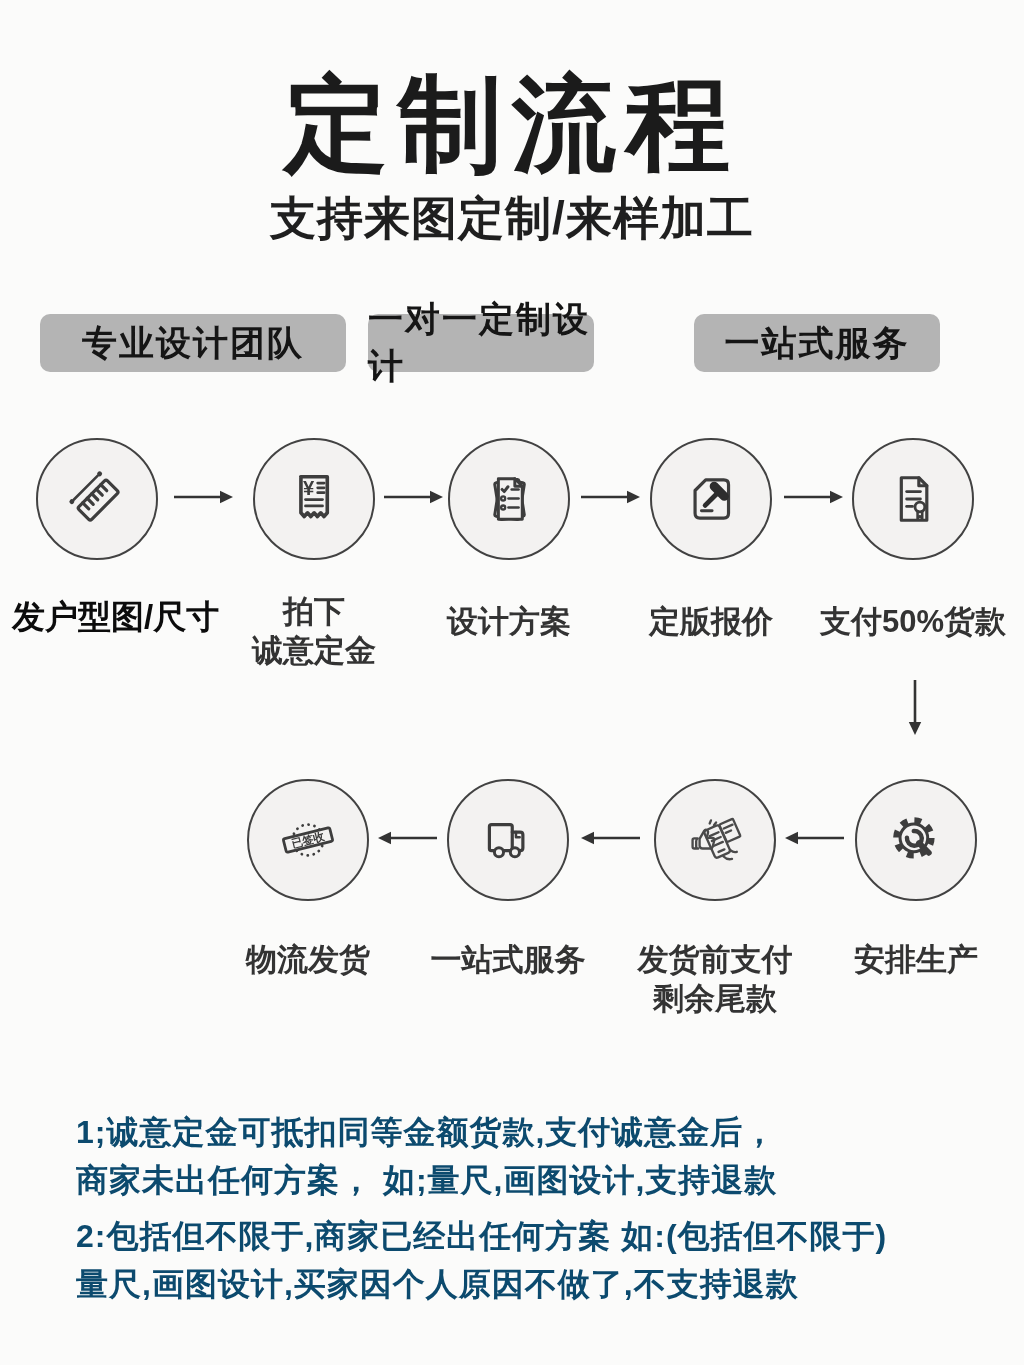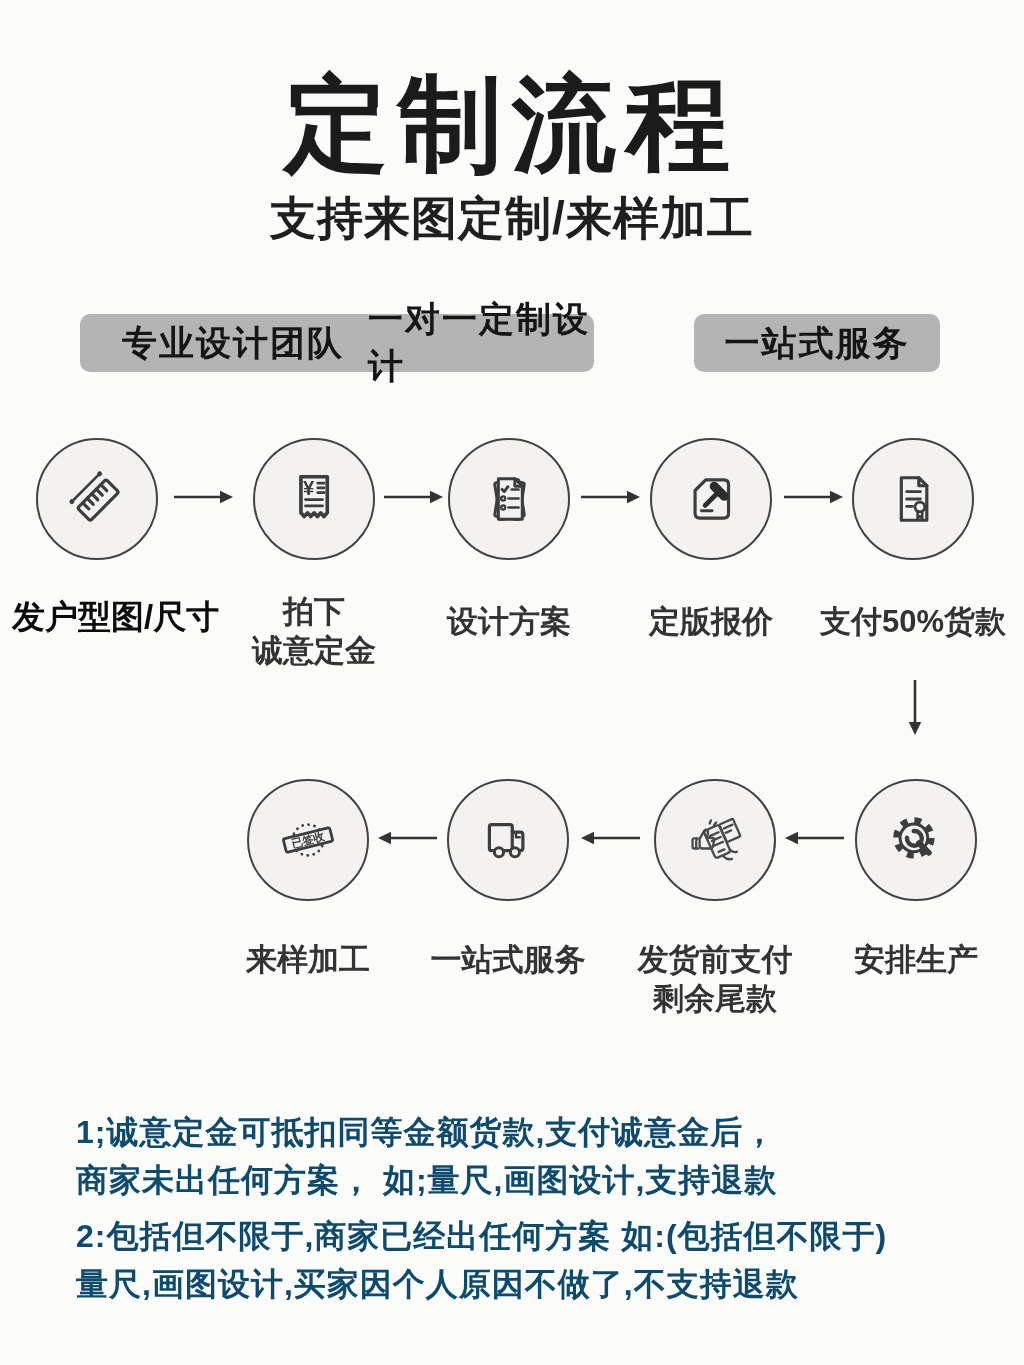--- a/index.html
+++ b/index.html
@@ -8,21 +8,21 @@
   .stage { position:relative; width:1024px; height:1365px; background:#fbfbfa; overflow:hidden; }
 
   .title    { position:absolute; left:0; top:56px;  width:100%; text-align:center;
               font-size:104px; font-weight:900; color:#1b1b1b; letter-spacing:10px; }
   .subtitle { position:absolute; left:0; top:188px; width:100%; text-align:center;
               font-size:46px; font-weight:800; color:#1f1f1f; letter-spacing:1px; }
 
   .badge { position:absolute; top:314px; height:58px; background:#b4b4b4; border-radius:10px;
            display:flex; align-items:center; justify-content:center;
            font-size:35px; font-weight:800; color:#151515; letter-spacing:2px; }
-  .badge1 { left:40px;  width:306px;margin-left:40px; }
+  .badge1 { left:40px;  width:306px; }
   .badge2 { left:368px; width:226px; }
   .badge3 { left:694px; width:246px; }
 
   .node { position:absolute; width:122px; height:122px; background:#f3f2f1;
           border:2.5px solid #424242; border-radius:50%;
           display:flex; align-items:center; justify-content:center; }
   .node svg { display:block; }
 
   .lbl { position:absolute; text-align:center; font-size:31px; line-height:39px;
          font-weight:700; color:#333333; white-space:pre-line;margin-top:20px; }
@@ -197,21 +197,21 @@
   </svg>
   <svg class="arrow" style="left:580px; top:829px;" width="62" height="18" viewBox="0 0 62 18">
     <line x1="60" y1="9" x2="14" y2="9" stroke="#333" stroke-width="2.6"></line>
       <polygon points="14,2.8 1,9 14,15.2" fill="#333"></polygon>
   </svg>
   <svg class="arrow" style="left:784px; top:829px;" width="62" height="18" viewBox="0 0 62 18">
     <line x1="60" y1="9" x2="14" y2="9" stroke="#333" stroke-width="2.6"></line>
       <polygon points="14,2.8 1,9 14,15.2" fill="#333"></polygon>
   </svg>
 
-  <div class="lbl" style="left:203px; top:920px; width:210px;">来样加工</div>
+  <div class="lbl" style="left:203px; top:920px; width:210px;">物流发货</div>
   <div class="lbl" style="left:403px; top:920px; width:210px;">一站式服务</div>
   <div class="lbl" style="left:595px; top:920px; width:240px;">发货前支付
 剩余尾款</div>
   <div class="lbl" style="left:811px; top:920px; width:210px;">安排生产</div>
 
   <div class="note" style="top:1108px;">1;诚意定金可抵扣同等金额货款,支付诚意金后，
 商家未出任何方案， 如;量尺,画图设计,支持退款</div>
   <div class="note" style="top:1212px;">2:包括但不限于,商家已经出任何方案 如:(包括但不限于)
 量尺,画图设计,买家因个人原因不做了,不支持退款</div>
 

